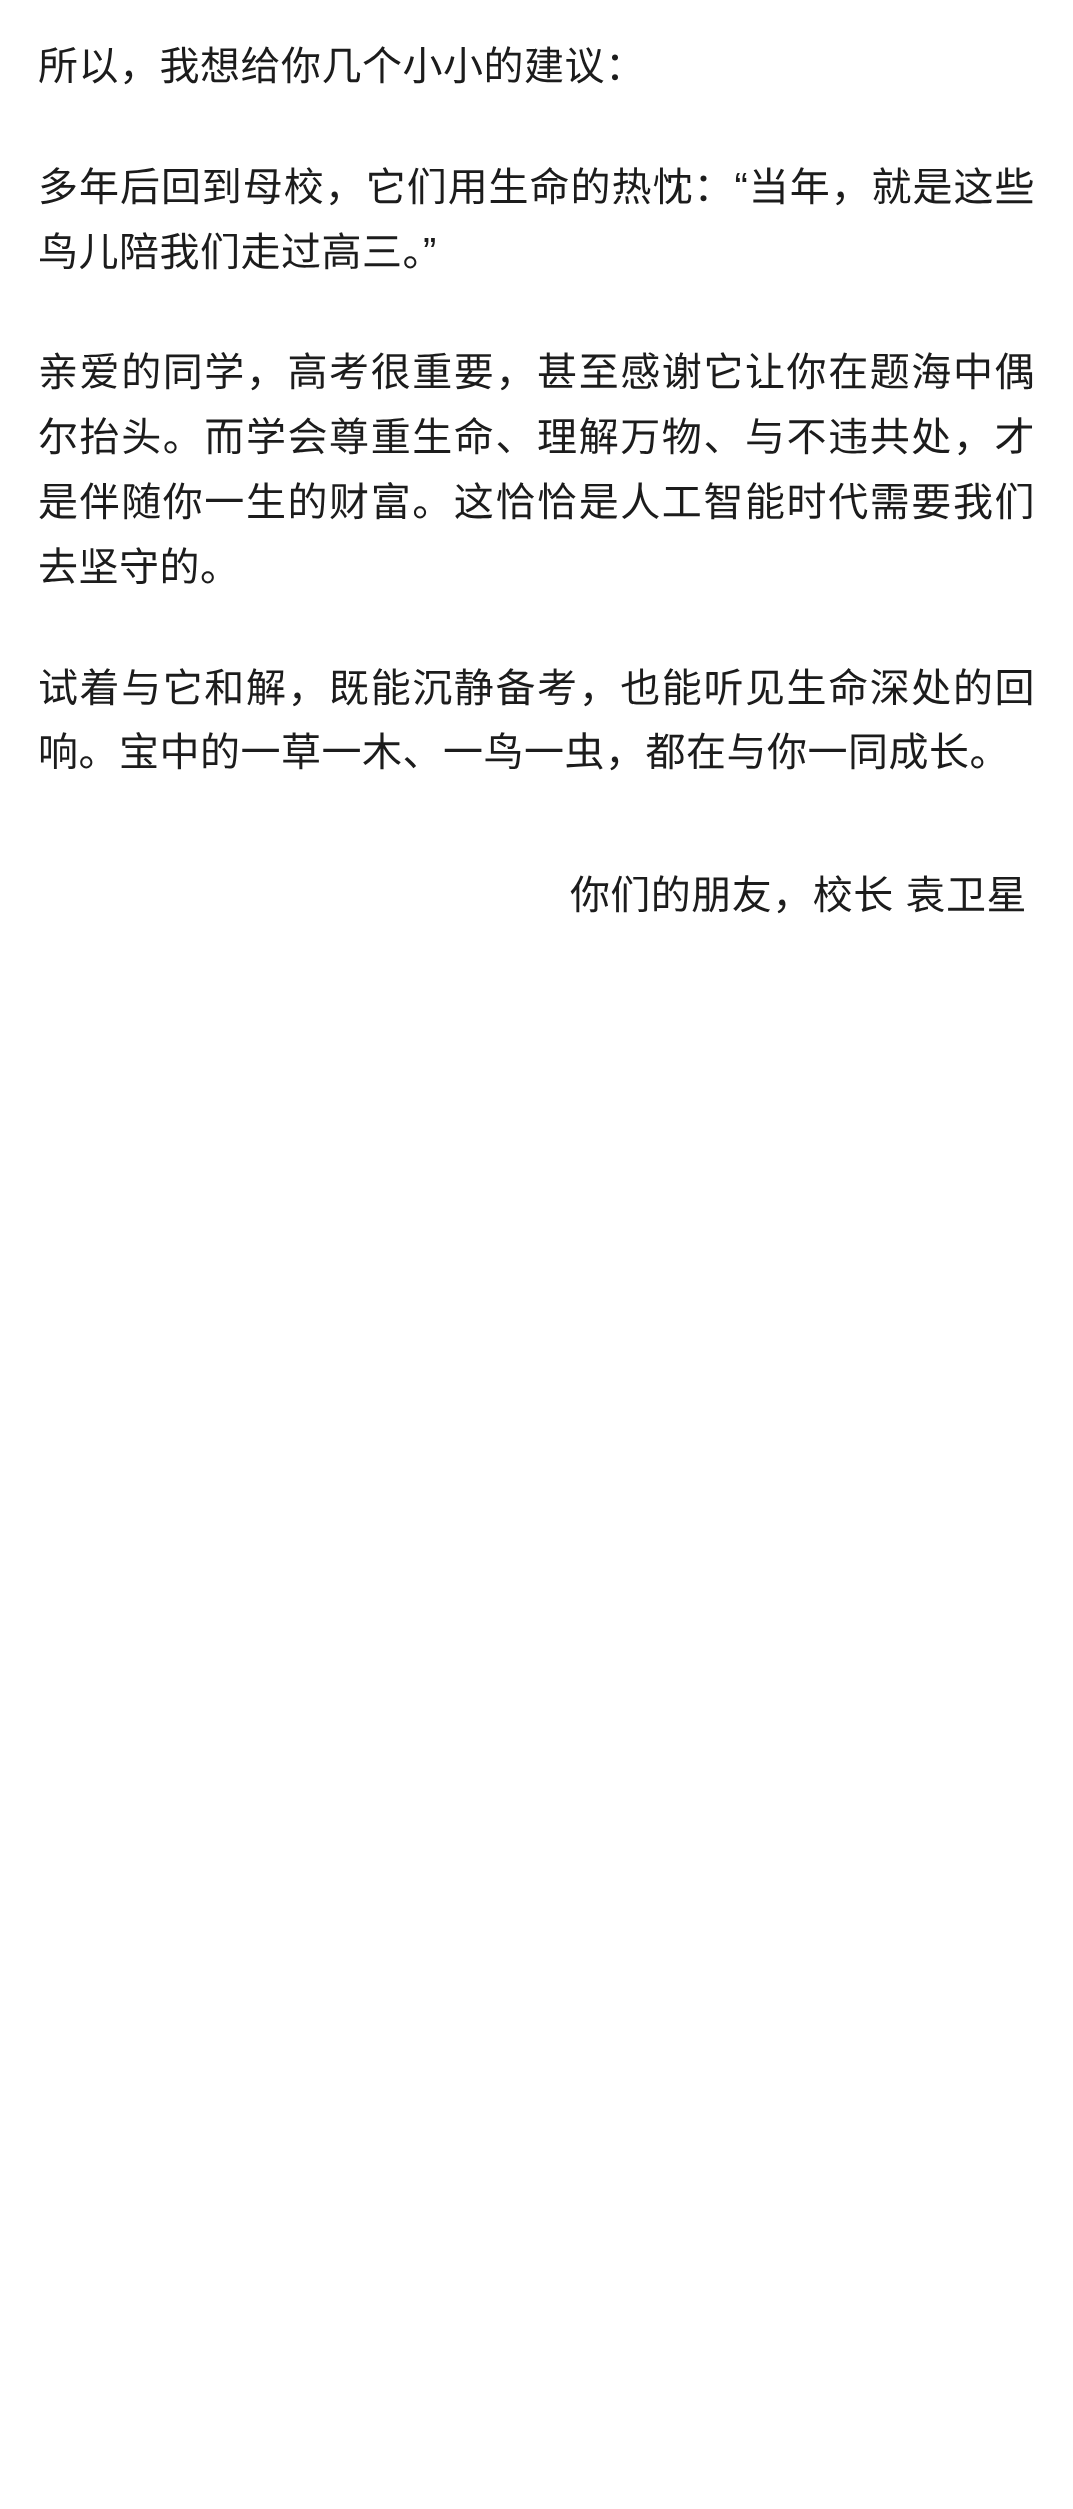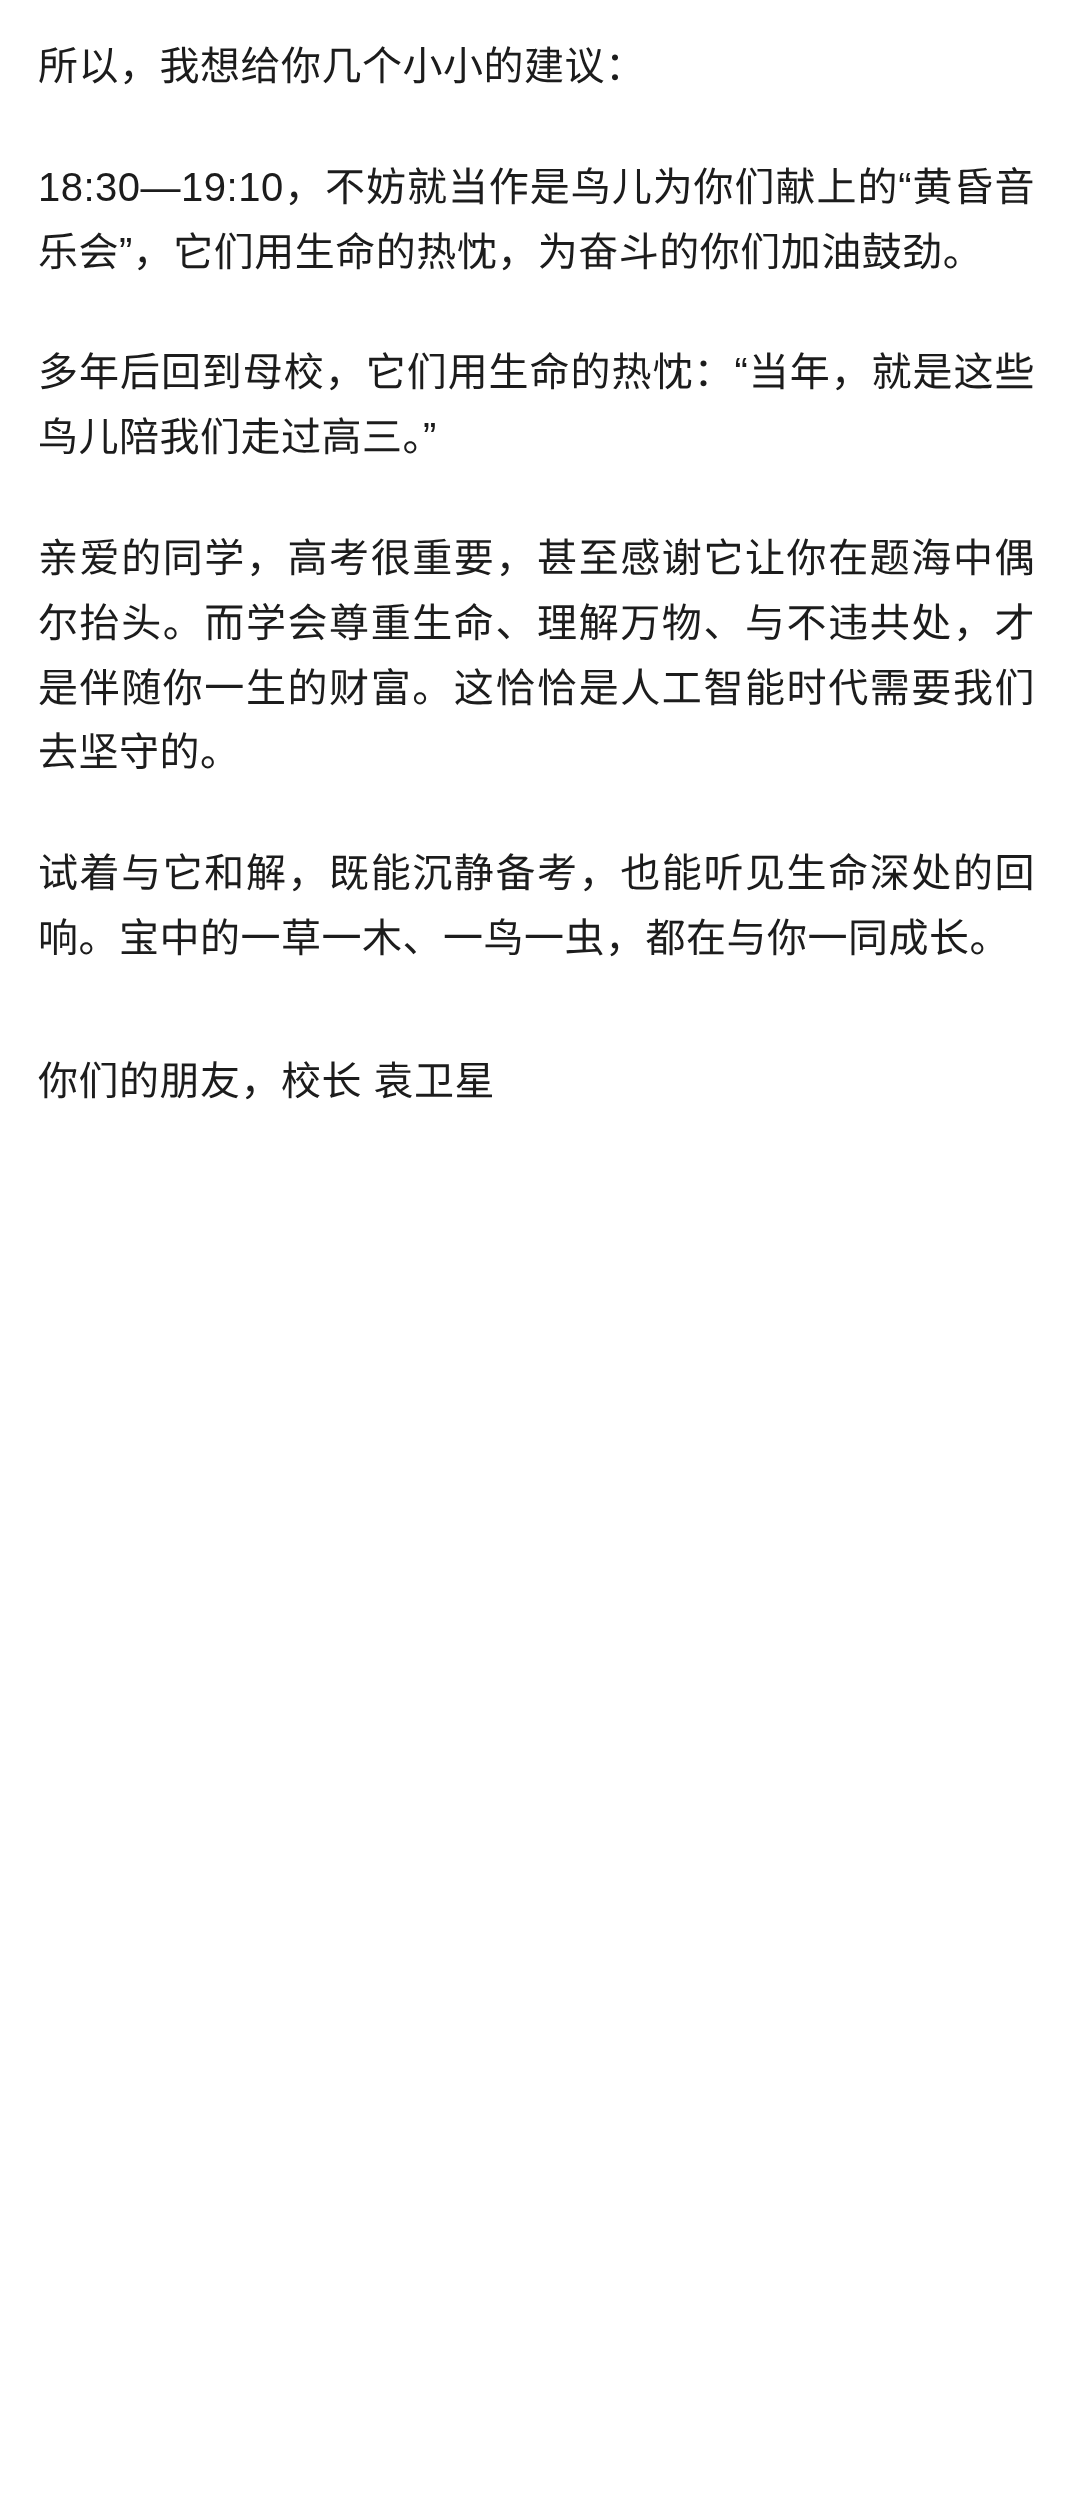--- a/index.html
+++ b/index.html
@@ -30,30 +30,30 @@
     text-align: justify;
     text-justify: inter-ideograph;
     color: #1c1c1c;
     white-space: pre-wrap;
     word-break: break-all;
   }
   .para:last-child {
     margin-bottom: 0;
   }
   .para.signature {
+    text-align: right;
     margin-top: 78px;
     margin-bottom: 0;
     padding-right: 8px;
   }
 </style>
 </head>
 <body>
 
 <div class="page">
 
   <p class="para">所以，我想给你几个小小的建议：</p>
-  <p class="para">18:30—19:10，不妨就当作是鸟儿为你们献上的“黄昏音乐会”，它们用生命的热忱，为奋斗的你们加油鼓劲。</p>
   <p class="para">多年后回到母校，它们用生命的热忱：“当年，就是这些鸟儿陪我们走过高三。”</p>
   <p class="para">亲爱的同学，高考很重要，甚至感谢它让你在题海中偶尔抬头。而学会尊重生命、理解万物、与不违共处，才是伴随你一生的财富。这恰恰是人工智能时代需要我们去坚守的。</p>
   <p class="para">试着与它和解，既能沉静备考，也能听见生命深处的回响。宝中的一草一木、一鸟一虫，都在与你一同成长。</p>
   <p class="para signature">你们的朋友，校长 袁卫星</p>
 
 </div>
 
 </body></html>

